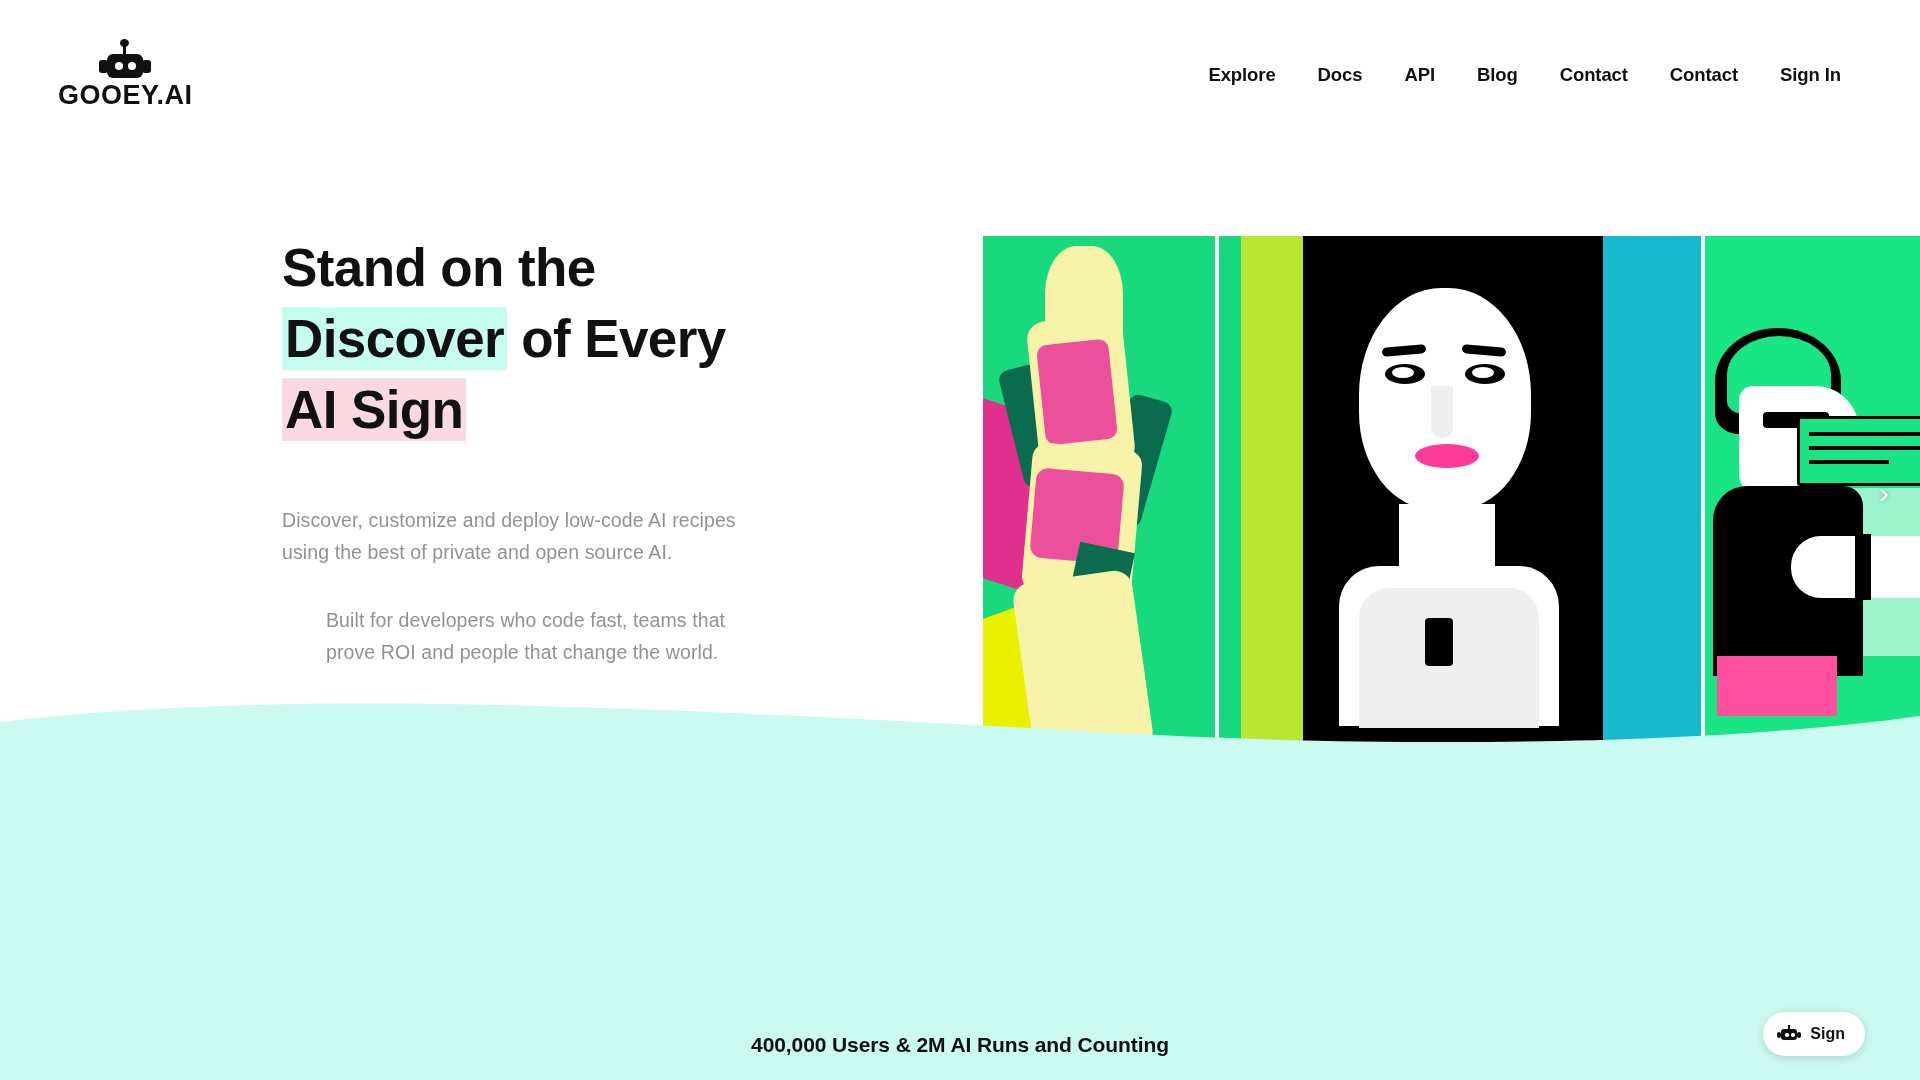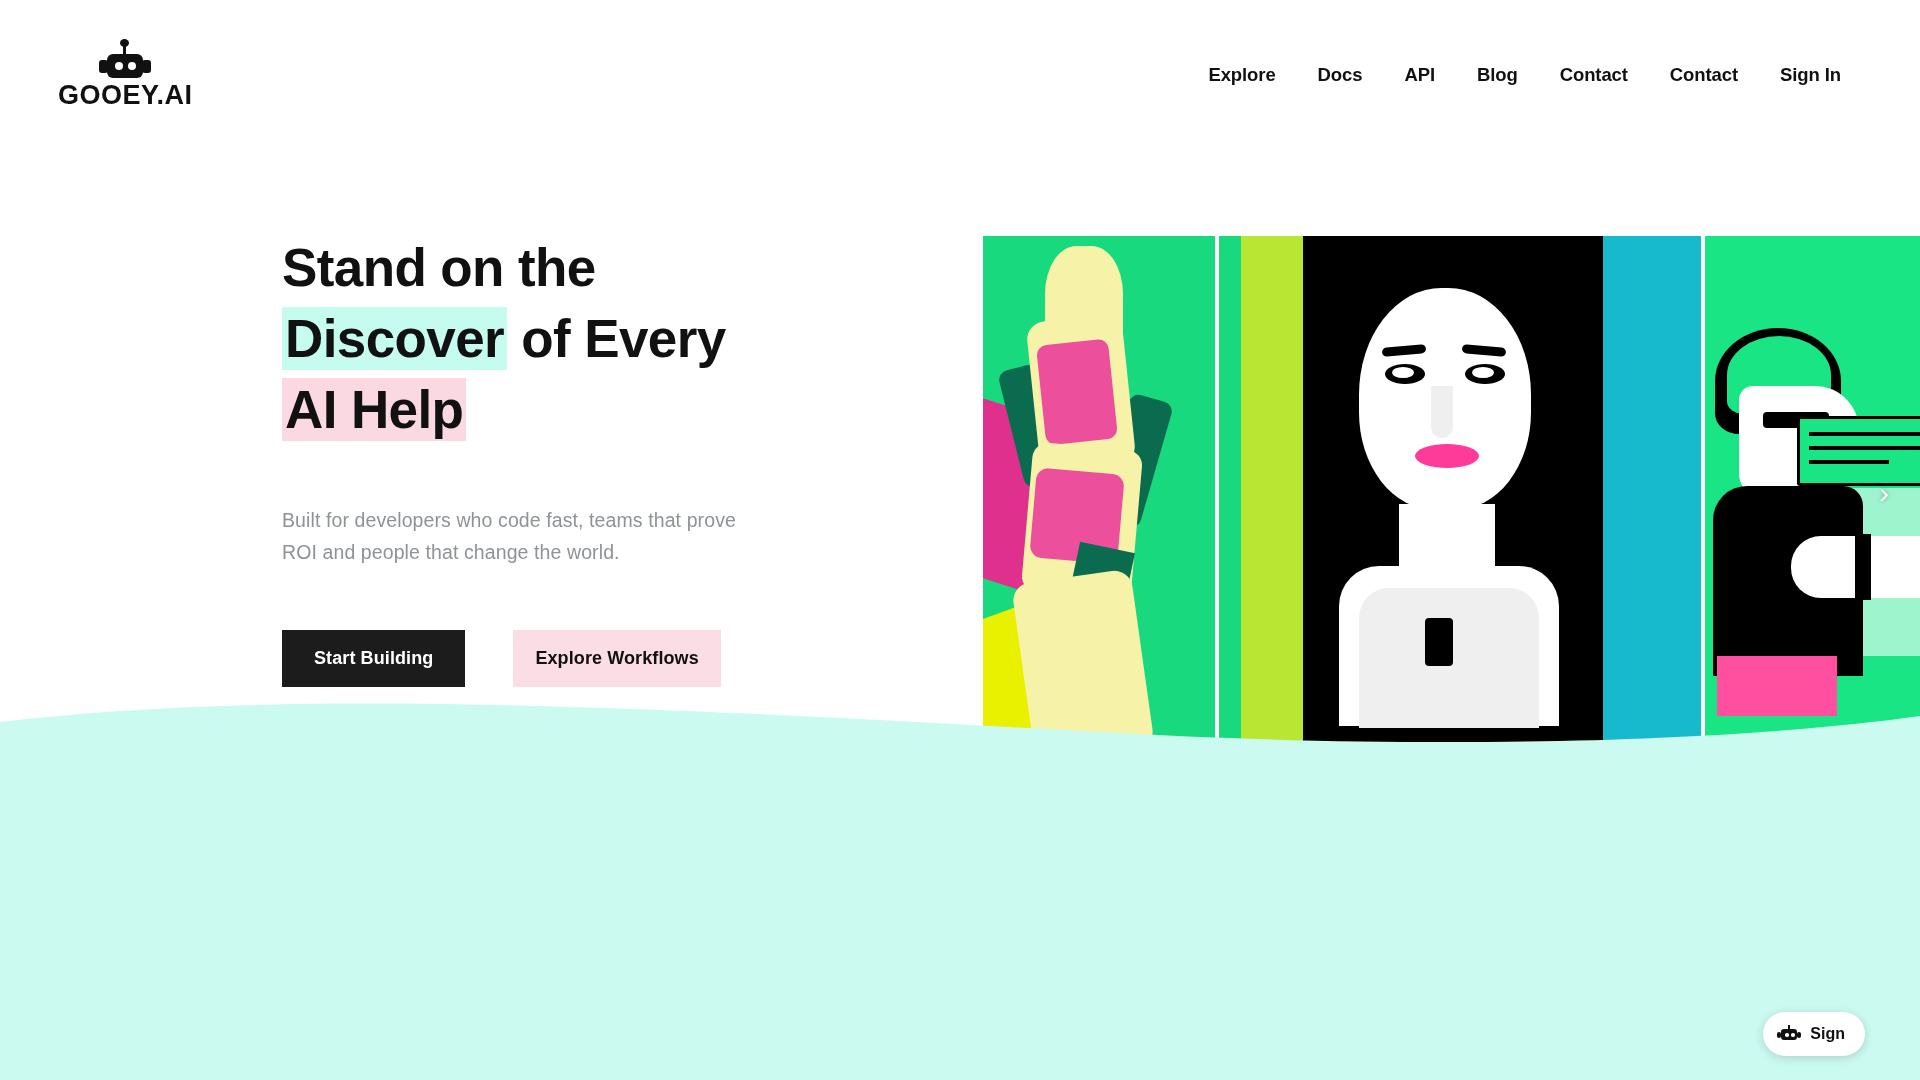--- a/index.html
+++ b/index.html
@@ -198,24 +198,25 @@
       <div class="nav-item">Contact</div>
       <div class="nav-item">Contact</div>
       <div class="nav-item">Sign In</div>
     </div>
   </div>
 
   <div class="hero-left">
     <h1 class="headline">
       <span class="hl-line">Stand on the</span>
       <span class="hl-line"><span class="hi-mint">Discover</span><span> of Every</span></span>
-      <span class="hl-line"><span class="hi-pink">AI Help</span></span>
+      <span class="hl-line"><span class="hi-pink">AI Sign</span></span>
     </h1>
 
     <div class="body-copy">
+      <p class="para">Discover, customize and deploy low-code AI recipes using the best of private and open source AI.</p>
       <p class="para">Built for developers who code fast, teams that prove ROI and people that change the world.</p>
     </div>
 
     <div class="cta-row">
       <div class="btn btn-primary">Start Building</div>
       <div class="btn btn-secondary">Explore Workflows</div>
     </div>
   </div>
 
   <div class="carousel">
@@ -282,20 +283,21 @@
 
     <div class="carousel-next">›</div>
   </div>
 
   <div class="mint-section">
     <svg viewBox="0 0 1920 400" preserveAspectRatio="none">
       <path d="M0,42 C300,6 700,30 1100,52 C1450,72 1750,60 1920,36 L1920,400 L0,400 Z" fill="#cbfaf1"></path>
     </svg>
   </div>
 
+  <div class="stat-line">400,000 Users &amp; 2M AI Runs and Counting</div>
 
   <div class="help-widget">
     <div class="help-robot">
       <div class="h-ant"></div>
       <div class="h-el"></div>
       <div class="h-er"></div>
       <div class="h-head"></div>
       <div class="h-eye l"></div>
       <div class="h-eye r"></div>
     </div>

